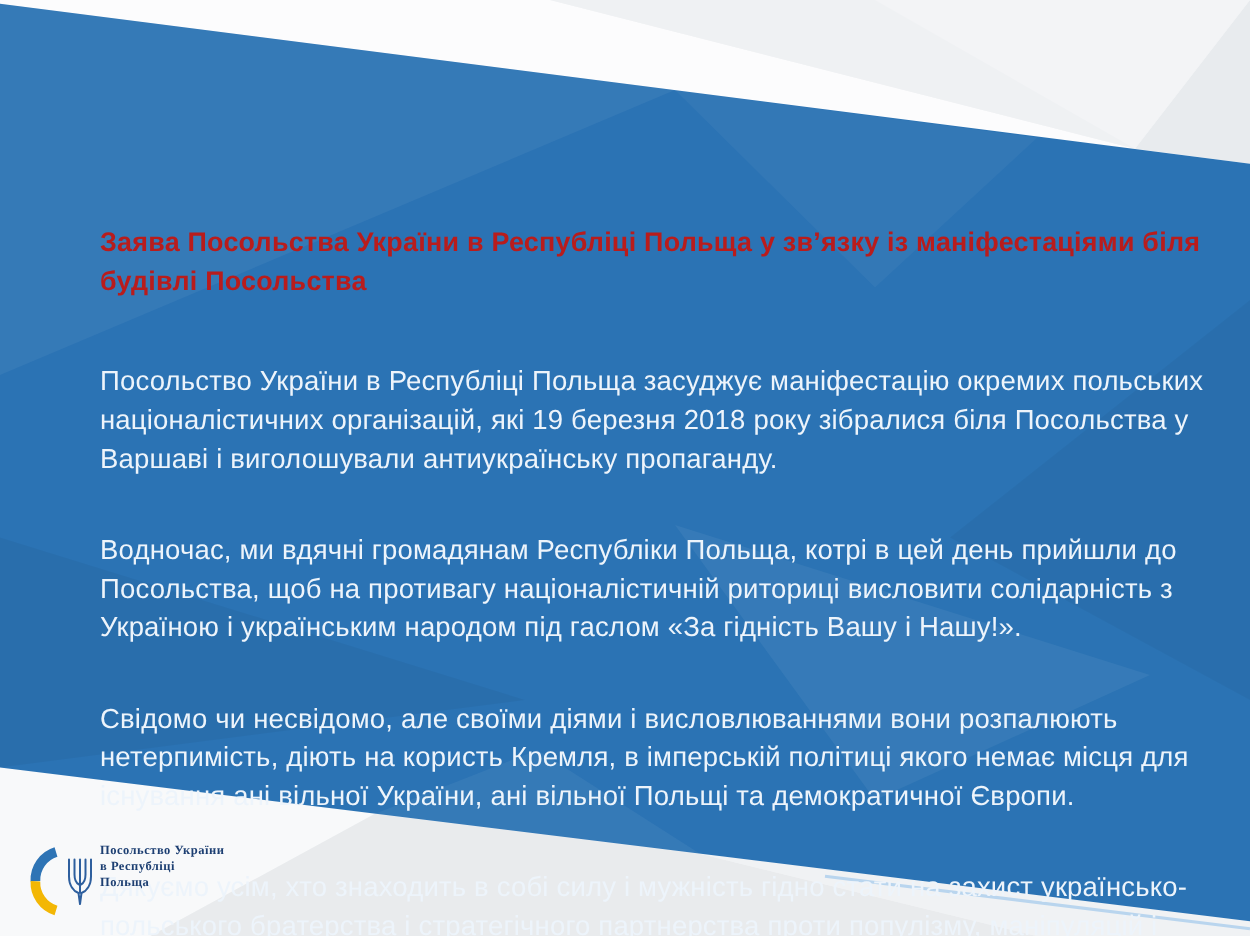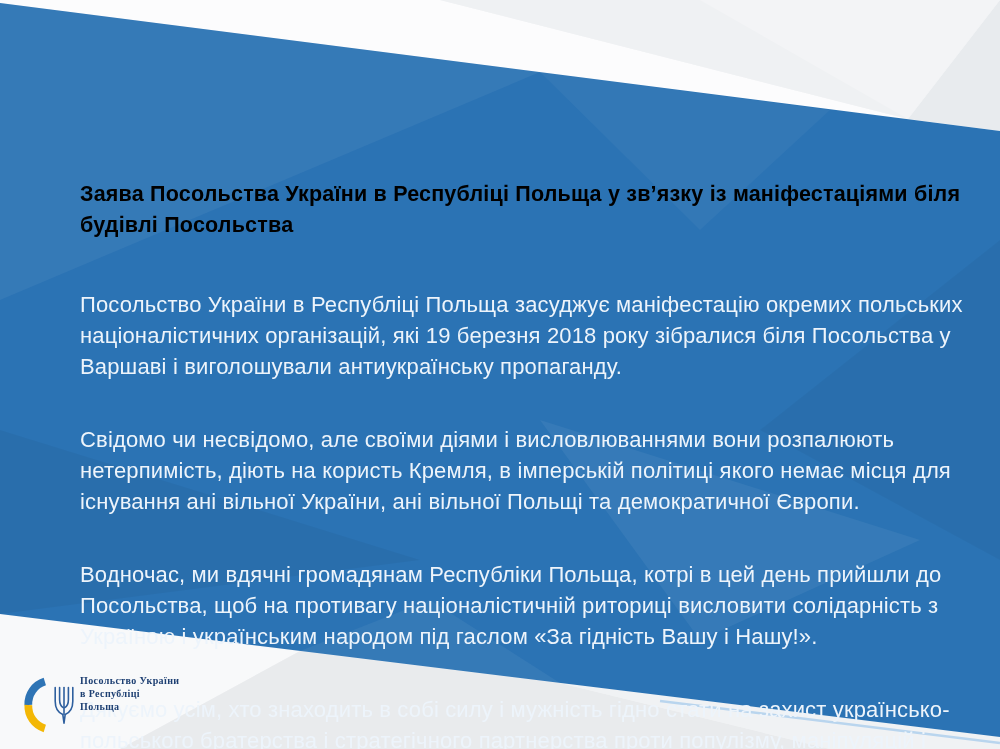--- a/index.html
+++ b/index.html
@@ -15,21 +15,21 @@
     position:absolute;
     left:80px;top:143px;
     width:912px;
     color:#edf4fb;
     white-space:pre;
   }
   .statement-title{
     font-size:21.5px;
     font-weight:bold;
     line-height:31px;
-    color:#000000;
+    color:#b91c1c;
     margin:0 0 12px 0;
     letter-spacing:0.2px;
   }
   .statement-paragraph{
     font-size:22px;
     line-height:31px;
     margin:0 0 6px 0;
     letter-spacing:0.15px;
   }
   .logo{
@@ -82,26 +82,26 @@
       <polygon points="300,651 560,683 430,600" fill="#ffffff" opacity="0.05"></polygon>
     </g>
   </svg>
 
   <div class="text-block">
     <h1 class="statement-title">Заява Посольства України в Республіці Польща у зв’язку із маніфестаціями біля
 будівлі Посольства</h1>
     <p class="statement-paragraph">Посольство України в Республіці Польща засуджує маніфестацію окремих польських
 націоналістичних організацій, які 19 березня 2018 року зібралися біля Посольства у
 Варшаві і виголошували антиукраїнську пропаганду.</p>
+    <p class="statement-paragraph">Водночас, ми вдячні громадянам Республіки Польща, котрі в цей день прийшли до
+Посольства, щоб на противагу націоналістичній риториці висловити солідарність з
+Україною і українським народом під гаслом «За гідність Вашу і Нашу!».</p>
     <p class="statement-paragraph">Свідомо чи несвідомо, але своїми діями і висловлюваннями вони розпалюють
 нетерпимість, діють на користь Кремля, в імперській політиці якого немає місця для
 існування ані вільної України, ані вільної Польщі та демократичної Європи.</p>
-    <p class="statement-paragraph">Водночас, ми вдячні громадянам Республіки Польща, котрі в цей день прийшли до
-Посольства, щоб на противагу націоналістичній риториці висловити солідарність з
-Україною і українським народом під гаслом «За гідність Вашу і Нашу!».</p>
     <p class="statement-paragraph">Дякуємо усім, хто знаходить в собі силу і мужність гідно стати на захист українсько-
 польського братерства і стратегічного партнерства проти популізму, маніпуляцій і
 штучно розпалюваного антагонізму між нашими народами.</p>
   </div>
 
   <div class="logo">
     <svg class="crescent" viewBox="0 0 30 60" xmlns="http://www.w3.org/2000/svg" aria-hidden="true">
       <path d="M24 3 A 27 27 0 0 0 5 30" fill="none" stroke="#2e74b5" stroke-width="9"></path>
       <path d="M5 30 A 27 27 0 0 0 24 57" fill="none" stroke="#f3b705" stroke-width="9"></path>
     </svg>

